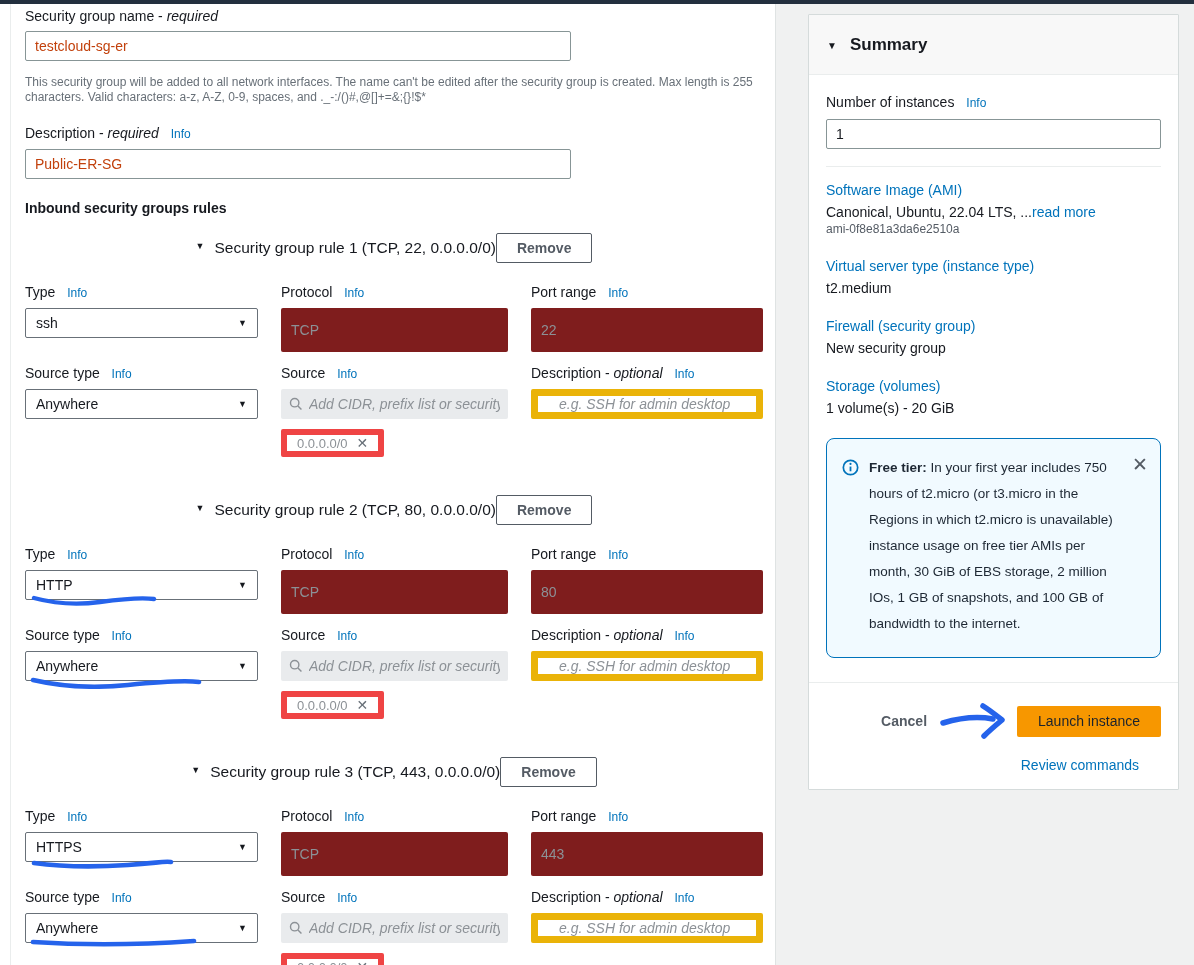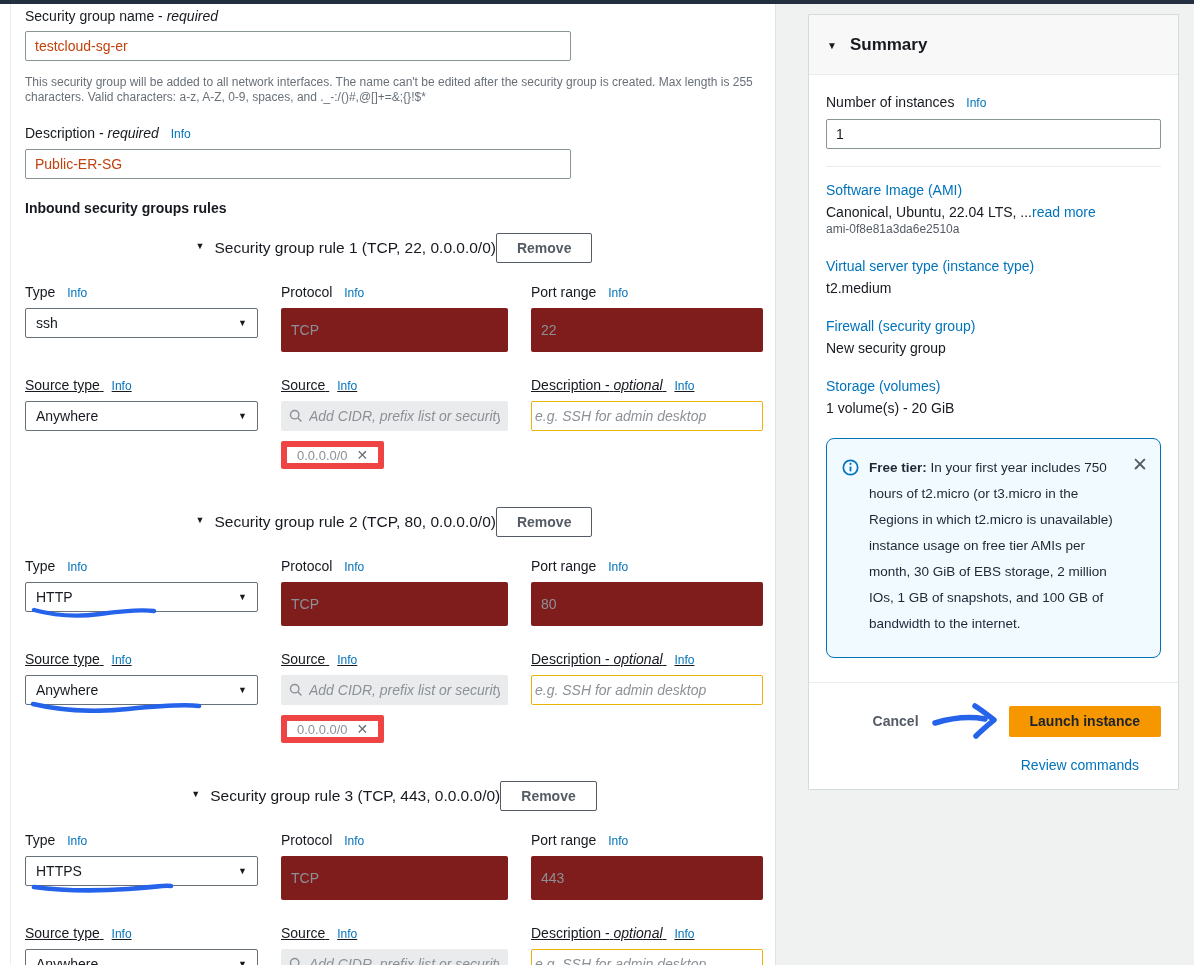--- a/index.html
+++ b/index.html
@@ -29,42 +29,42 @@
 
   .rule { margin-top:16px; }
   .rule-head { display:flex; justify-content:center; align-items:center; height:30px; }
   .rule-title { font-size:15.5px; color:#16191f; }
   .caret-sm { font-size:9px; color:#16191f; vertical-align:4px; margin-right:10px; }
   .btn-secondary {
     background:#fff; border:1px solid #545b64; border-radius:2px; color:#545b64;
     font-weight:bold; font-size:14px; height:30px; padding:0 20px; cursor:pointer; font-family:inherit;
   }
   .grid3 { display:grid; grid-template-columns:233px 227px 232px; column-gap:23px; }
-  .mt20 { margin-top:20px; } .mt24 { margin-top:24px;text-decoration:underline; } .mt6 { margin-top:6px; }
+  .mt20 { margin-top:20px; } .mt24 { margin-top:12px; } .mt6 { margin-top:6px; }
   .select-box {
     position:relative; height:30px; background:#fff; border:1px solid #687078; border-radius:2px;
     display:flex; align-items:center; justify-content:space-between; padding:14px 10px; font-size:14px; cursor:pointer;
   }
   .select-caret { font-size:9px; color:#16191f; }
   .disabled-field {
     height:44px; background:#7f1d1d; border-radius:2px; display:flex; align-items:center;
     padding:0 10px; color:#8c9196; font-size:14px;
   }
   .search-field {
     position:relative; height:30px; background:#e9ebed; border-radius:2px;
     display:flex; align-items:center; padding:0 8px; gap:6px;
   }
   .search-field input {
     flex:1; border:none; background:transparent; outline:none; font-size:14px; color:#16191f;
     font-family:inherit; min-width:0;
   }
   .search-field input::placeholder { color:#8c9196; font-style:italic; }
   .desc-input {
-    width:100%; height:30px; background:#fff; border:1px solid #eab308; border-radius:2px;
-    padding:0 3px; font-size:14px; color:#16191f; font-family:inherit;
+    width:100%; height:30px; background:#fff; border:7px solid #eab308; border-radius:2px;
+    padding:0 21px; font-size:14px; color:#16191f; font-family:inherit;
   }
   .desc-input::placeholder { color:#8c9196; font-style:italic; }
   .chip {
     display:inline-flex; align-items:center; gap:9px; height:28px; margin-top:10px;
     border:6px solid #ef4444; border-radius:2px; background:#fff; padding:0 10px;
     color:#8c9196; font-size:13px;
   }
   .chip-x { color:#687078; font-size:14px; cursor:pointer; }
   .scribble { position:absolute; left:2px; pointer-events:none; }
 
@@ -93,21 +93,21 @@
     margin:4px 0 24px 0; background:#f1faff; border:1px solid #0073bb; border-radius:8px;
     padding:16px 12px 20px 15px; display:flex; gap:10px;
   }
   .freetier-text { font-size:13.5px; line-height:26px; color:#1d2733; width:272px; }
   .freetier-x { margin-left:auto; color:#545b64; font-size:19px; line-height:19px; cursor:pointer; }
   .summary-footer { border-top:1px solid #eaeded; padding:18px 17px 16px 17px; }
   .footer-row { display:flex; align-items:center; justify-content:flex-end; }
   .cancel-btn { background:none; border:none; color:#545b64; font-weight:bold; font-size:14px; cursor:pointer; margin-right:12px; font-family:inherit; }
   .arrow-annot { margin-right:6px; }
   .btn-primary {
-    background:#f79700; border:none; border-radius:2px; color:#1b232d; font-weight:bold;
+    background:#f79700; border:none; border-radius:2px; color:#1b232d; font-weight:normal;
     font-size:14px; height:31px; padding:0 21px; cursor:pointer; font-family:inherit;
   }
   .review-row { display:flex; justify-content:flex-end; margin-top:16px; padding-right:22px; }
   .review-link { color:#0073bb; font-size:14px; cursor:pointer; }
   .info-icon-svg { flex:none; margin-top:4px; }
 </style>
 </head>
 <body>
 
 <div class="topbar"></div>

